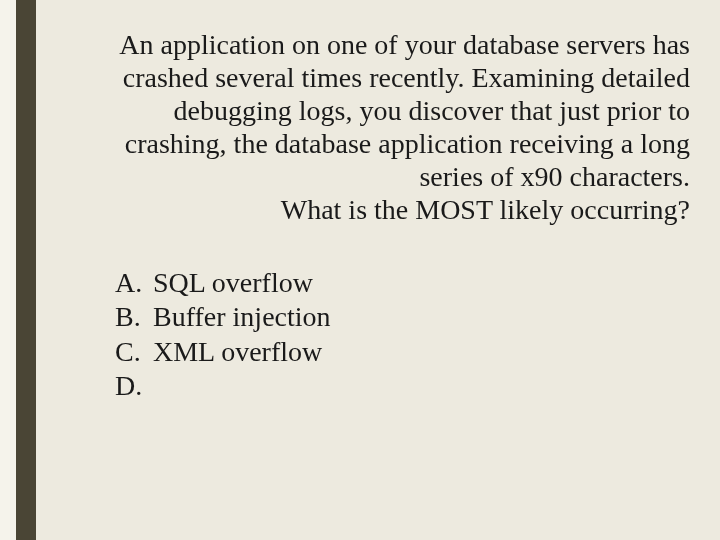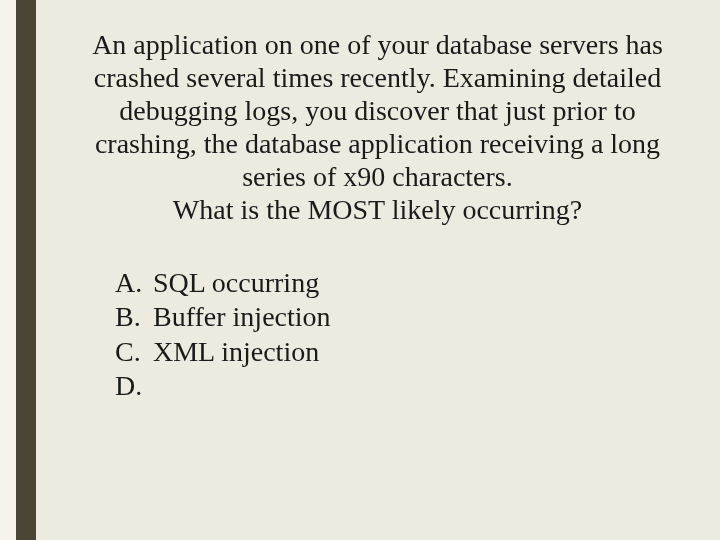--- a/index.html
+++ b/index.html
@@ -34,21 +34,21 @@
   }
   .content {
     position: absolute;
     left: 55px;
     top: 28px;
     right: 20px;
   }
   .question {
     font-size: 28px;
     line-height: 1.18;
-    text-align: center;
+    text-align: right;
     margin: 0 10px 40px 10px;
   }
   .options {
     font-size: 28px;
     line-height: 1.22;
     margin-left: 60px;
   }
   .option {
     display: flex;
   }
@@ -61,27 +61,27 @@
 <body>
 
 <div class="side-stripe light"></div>
 <div class="side-stripe dark"></div>
 
 <div class="content">
   <div class="question">An application on one of your database servers has crashed several times recently. Examining detailed debugging logs, you discover that just prior to crashing, the database application receiving a long series of x90 characters.<br>What is the MOST likely occurring?</div>
   <div class="options">
     <div class="option">
       <span class="letter">A.</span>
-      <span>SQL occurring</span>
+      <span>SQL overflow</span>
     </div>
     <div class="option">
       <span class="letter">B.</span>
       <span>Buffer injection</span>
     </div>
     <div class="option">
       <span class="letter">C.</span>
-      <span>XML injection</span>
+      <span>XML overflow</span>
     </div>
     <div class="option">
       <span class="letter">D.</span>
     </div>
   </div>
 </div>
 
 </body></html>

